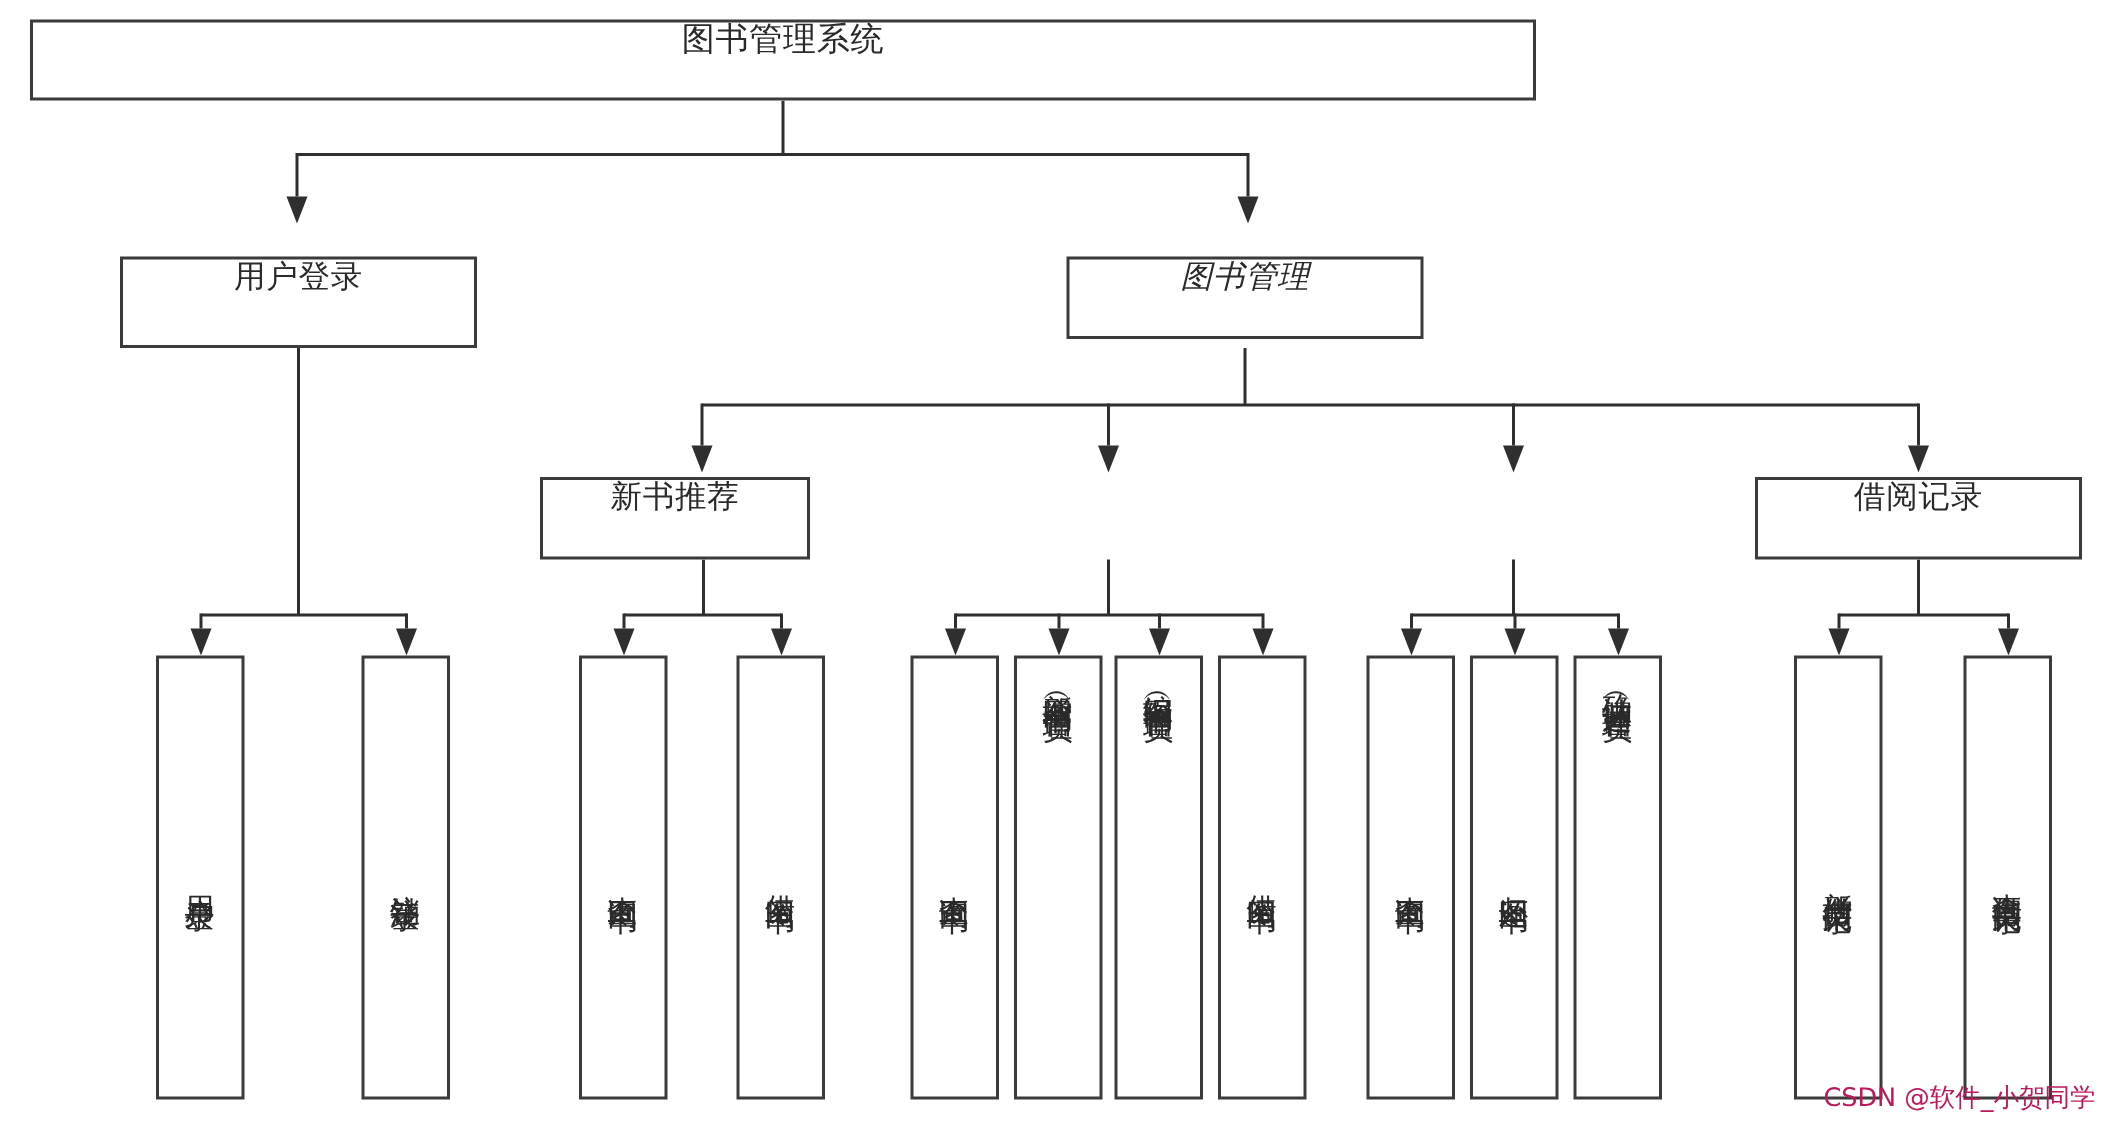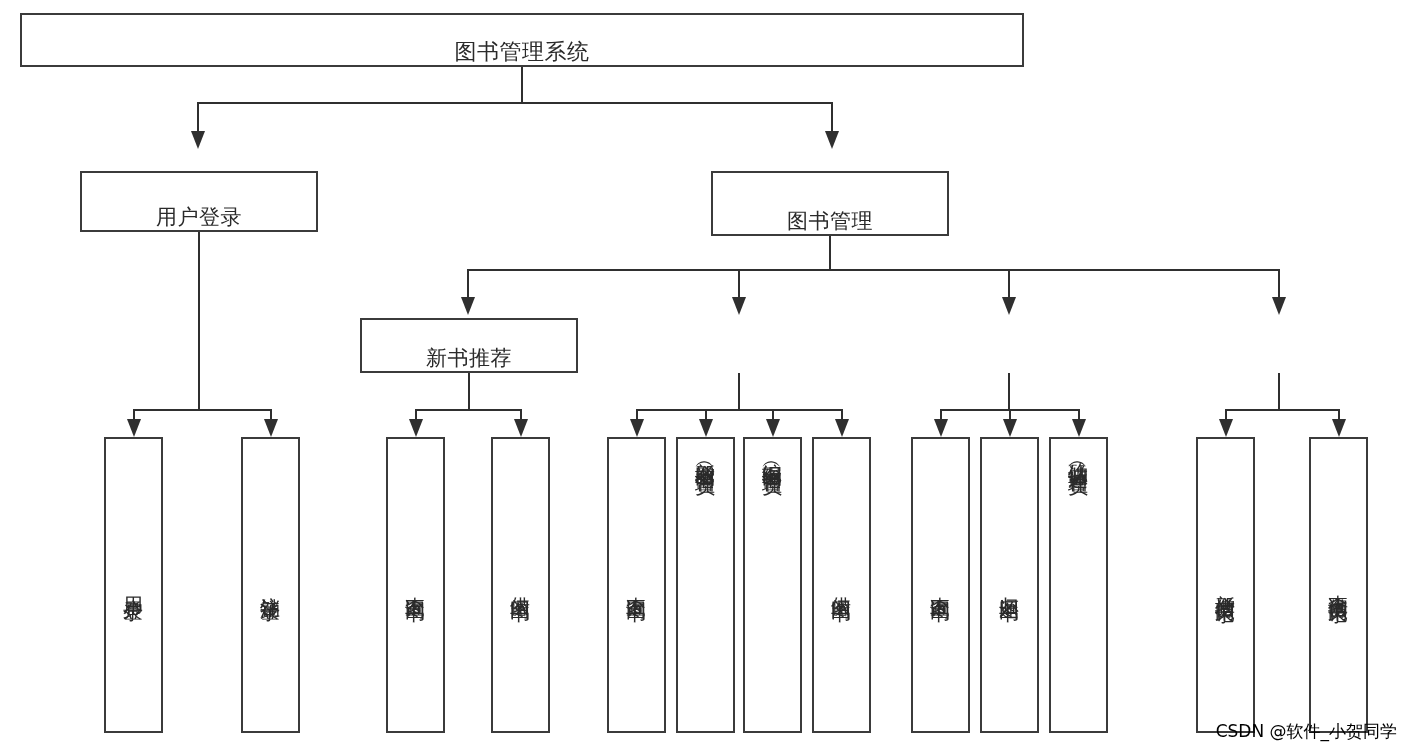--- a/index.html
+++ b/index.html
@@ -18,21 +18,21 @@
     background: #ffffff;
     overflow: hidden;
   }
   
   .node {
     position: absolute;
     box-sizing: border-box;
     background: #ffffff;
     border: 2px solid #3b3b3b;
     display: flex;
-    align-items: flex-end;
+    align-items: flex-start;
     justify-content: center;
     color: #2a2a2a;
   }
   .node .label {
     display: block;
     text-align: center;
     line-height: 1.12;
     letter-spacing: 0.5px;
   }
   
@@ -73,21 +73,21 @@
     border-left: 7px solid transparent;
     border-right: 7px solid transparent;
     border-top: 18px solid #2f2f2f;
   }
   
   #watermark {
     position: absolute;
     right: 8px;
     bottom: 4px;
     font-size: 17px;
-    color: #000000;
+    color: #be185d;
     font-family: "DejaVu Sans", "Liberation Sans", sans-serif;
     white-space: nowrap;
     user-select: none;
   }
 </style>
 </head>
 <body>
 
 <div id="canvas">
 
@@ -150,26 +150,29 @@
   <div class="arrow" style="left:1219px; top:419px;"></div>
   <div class="arrow" style="left:1332px; top:419px;"></div>
 
   <div class="node h root" style="left:20px; top:13px; width:1004px; height:54px;">
     <span class="label">图书管理系统</span>
   </div>
 
   <div class="node h" style="left:80px; top:171px; width:238px; height:61px;">
     <span class="label">用户登录</span>
   </div>
-  <div class="node h" style="left:711px; top:171px; width:238px; height:65px;">
+  <div class="node h" style="left:711px; top:171px; width:238px; height:55px;font-style:italic;">
     <span class="label">图书管理</span>
   </div>
 
-  <div class="node h" style="left:360px; top:318px; width:218px; height:55px;">
+  <div class="node h" style="left:360px; top:318px; width:180px; height:55px;">
     <span class="label">新书推荐</span>
+  </div>
+  <div class="node h" style="left:1170px; top:318px; width:218px; height:55px;">
+    <span class="label">借阅记录</span>
   </div>
 
   <div class="node v center" style="left:104px; top:437px; width:59px; height:296px;">
     <span class="label">用户登录</span>
   </div>
   <div class="node v center" style="left:241px; top:437px; width:59px; height:296px;">
     <span class="label">注销登录</span>
   </div>
 
   <div class="node v center" style="left:386px; top:437px; width:59px; height:296px;">

